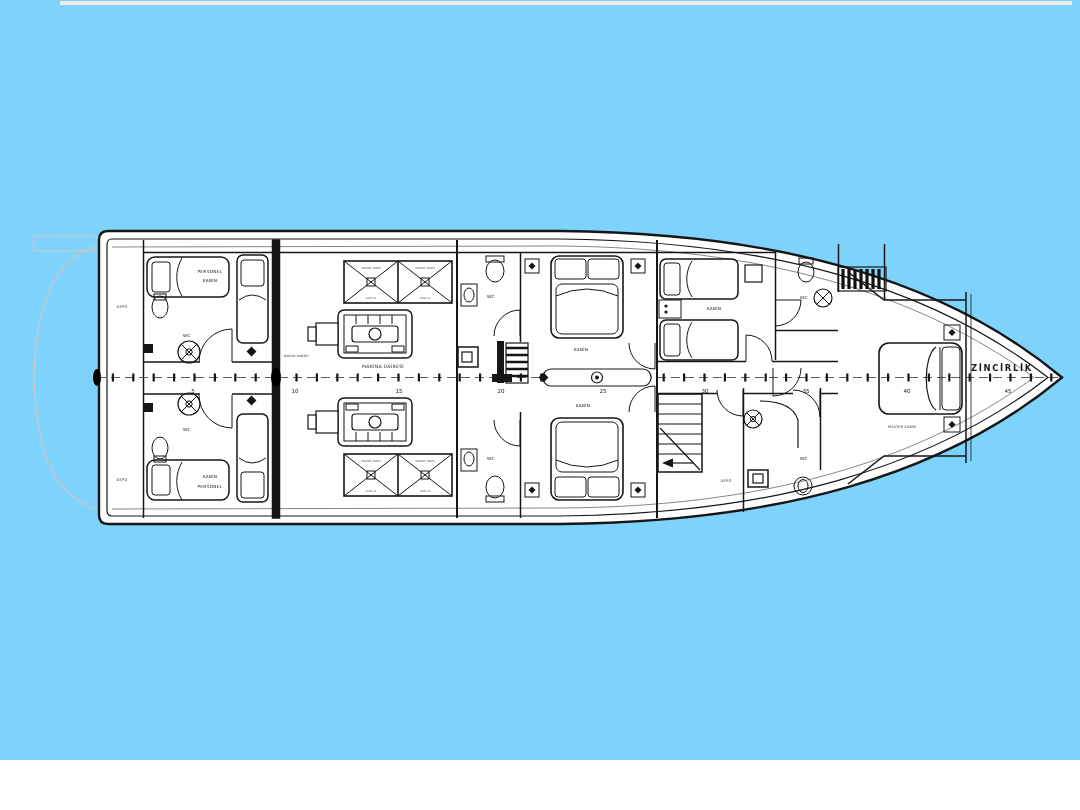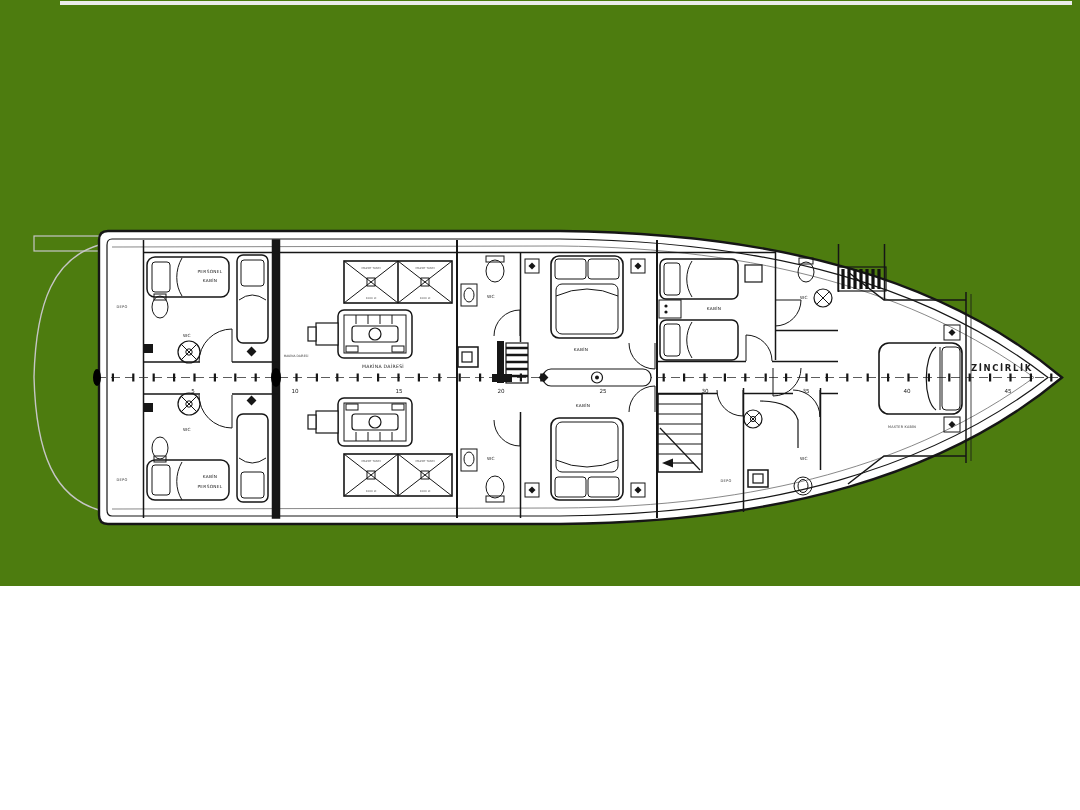--- a/index.html
+++ b/index.html
@@ -1,16 +1,16 @@
 <!DOCTYPE html>
 <html><head>
 <meta charset="utf-8">
 <style>
   html,body{margin:0;padding:0;background:#ffffff;}
-  .page{position:relative;width:1080px;height:586px;background:#4d7c0f;overflow:hidden;}
+  .page{position:relative;width:1080px;height:760px;background:#7dd3fc;overflow:hidden;}
   svg{display:block;}
   text{font-family:"DejaVu Sans", sans-serif;fill:#1b1b1b;}
   .lbl{font-size:4.3px;letter-spacing:.3px;}
   .lbl-sm{font-size:3.6px;letter-spacing:.2px;fill:#333;}
   .lbl-tiny{font-size:2.8px;fill:#555;}
   .lbl-note{font-size:3px;fill:#444;}
   .ruler-num{font-size:5.6px;fill:#222;}
   .zincirlik{font-size:8.5px;font-weight:bold;letter-spacing:1.6px;}
   .w{stroke:#161616;fill:none;}
   .wf{stroke:#161616;fill:#ffffff;}

